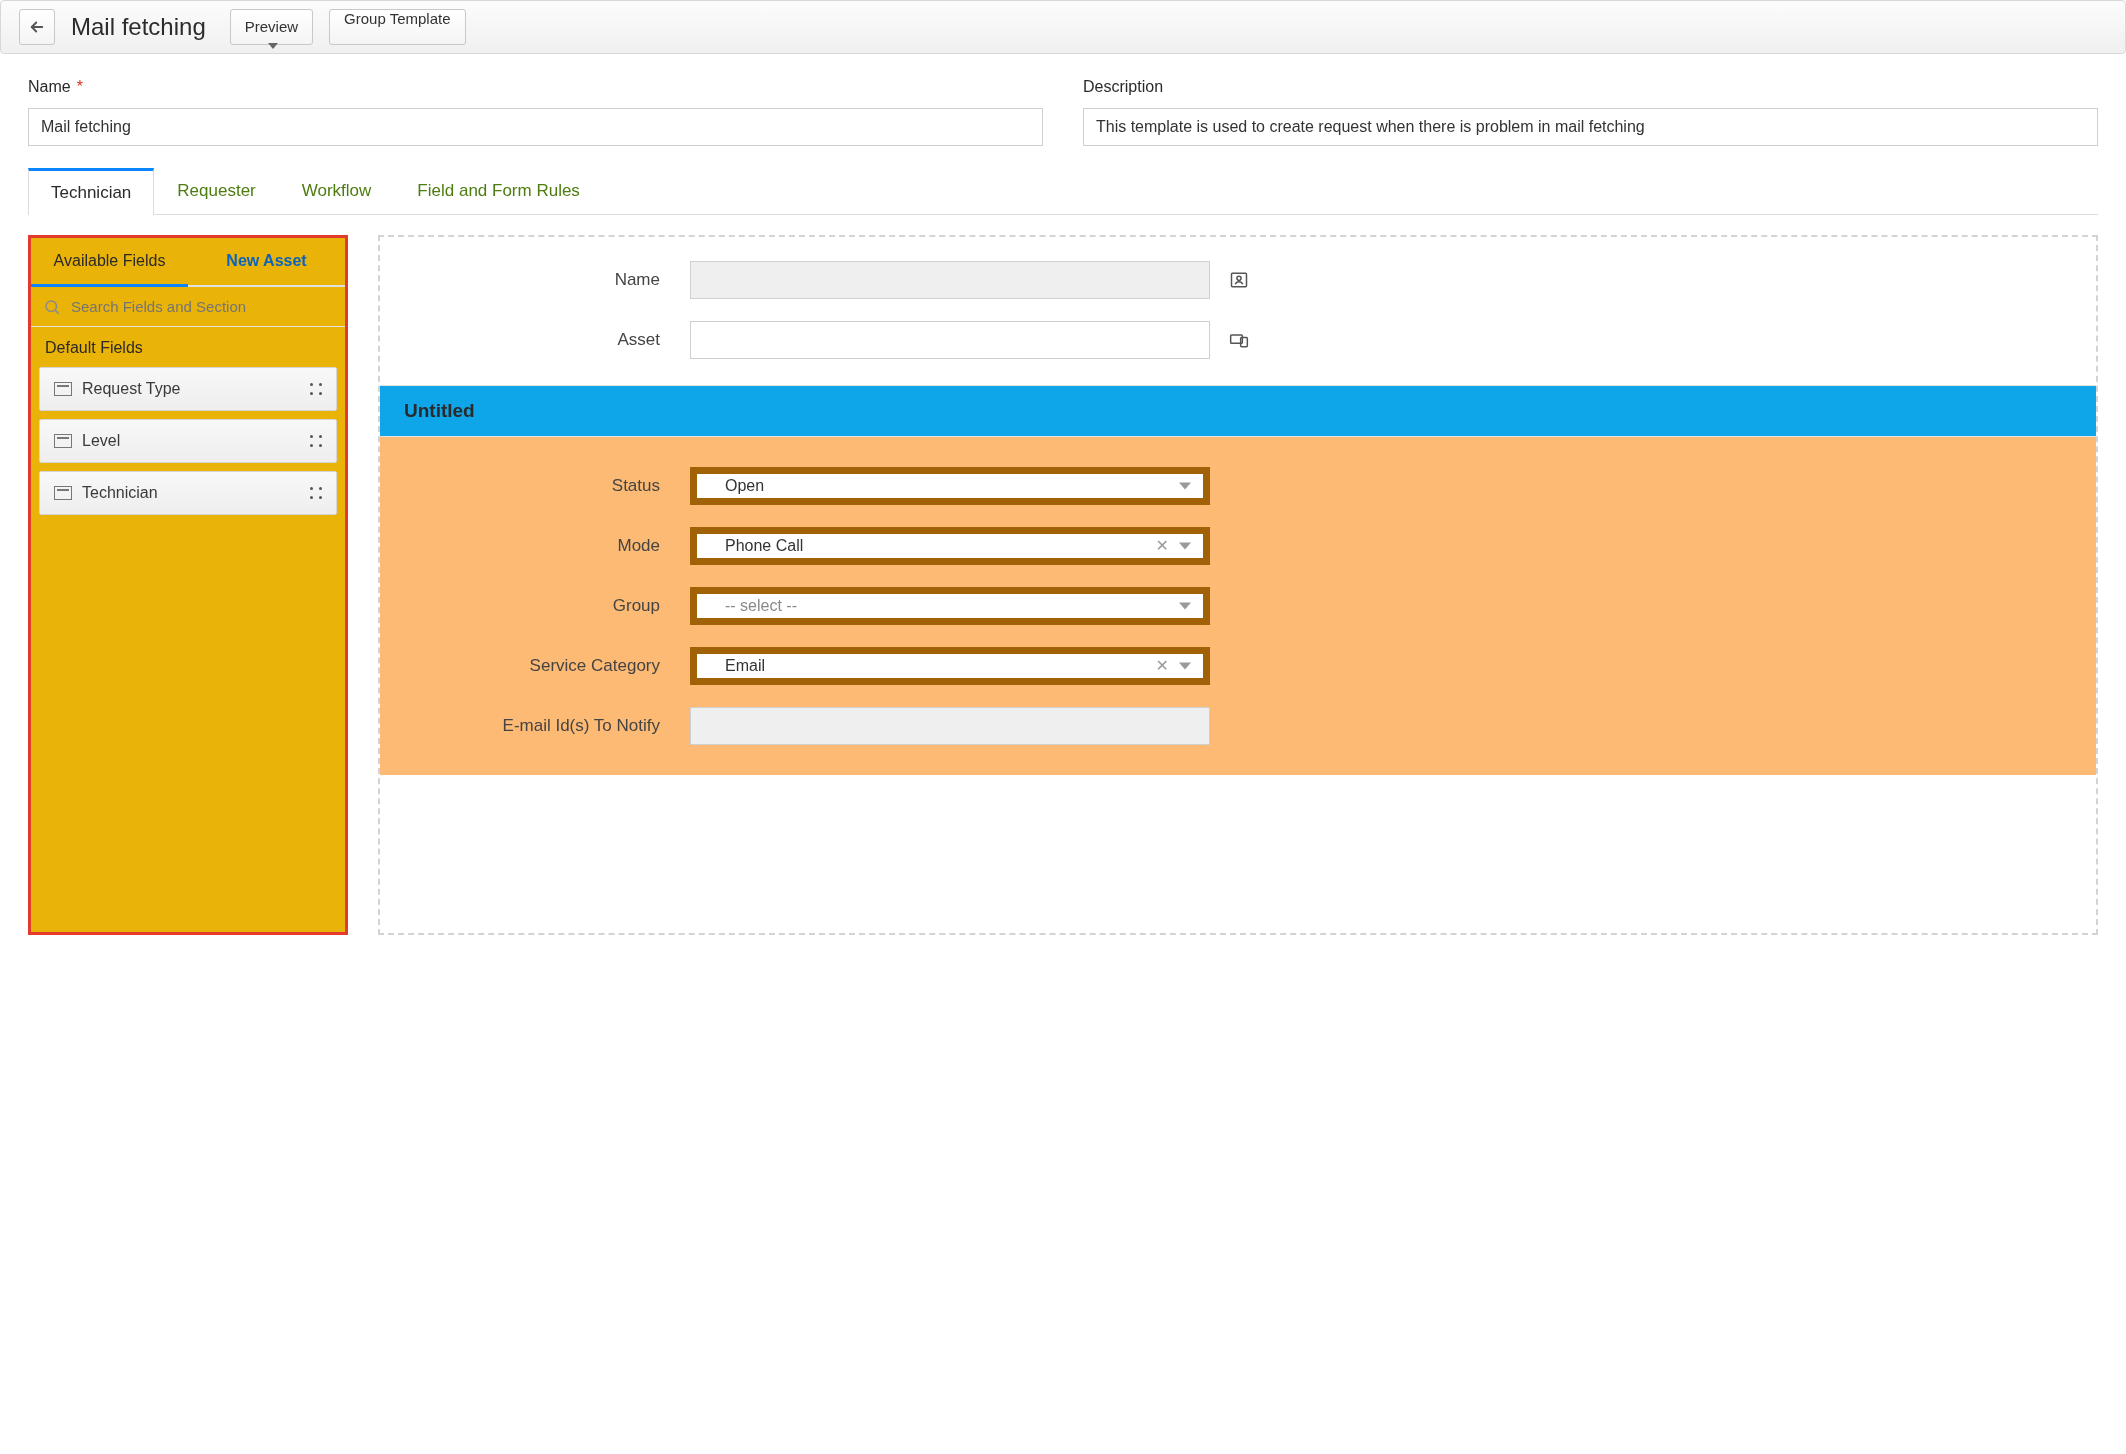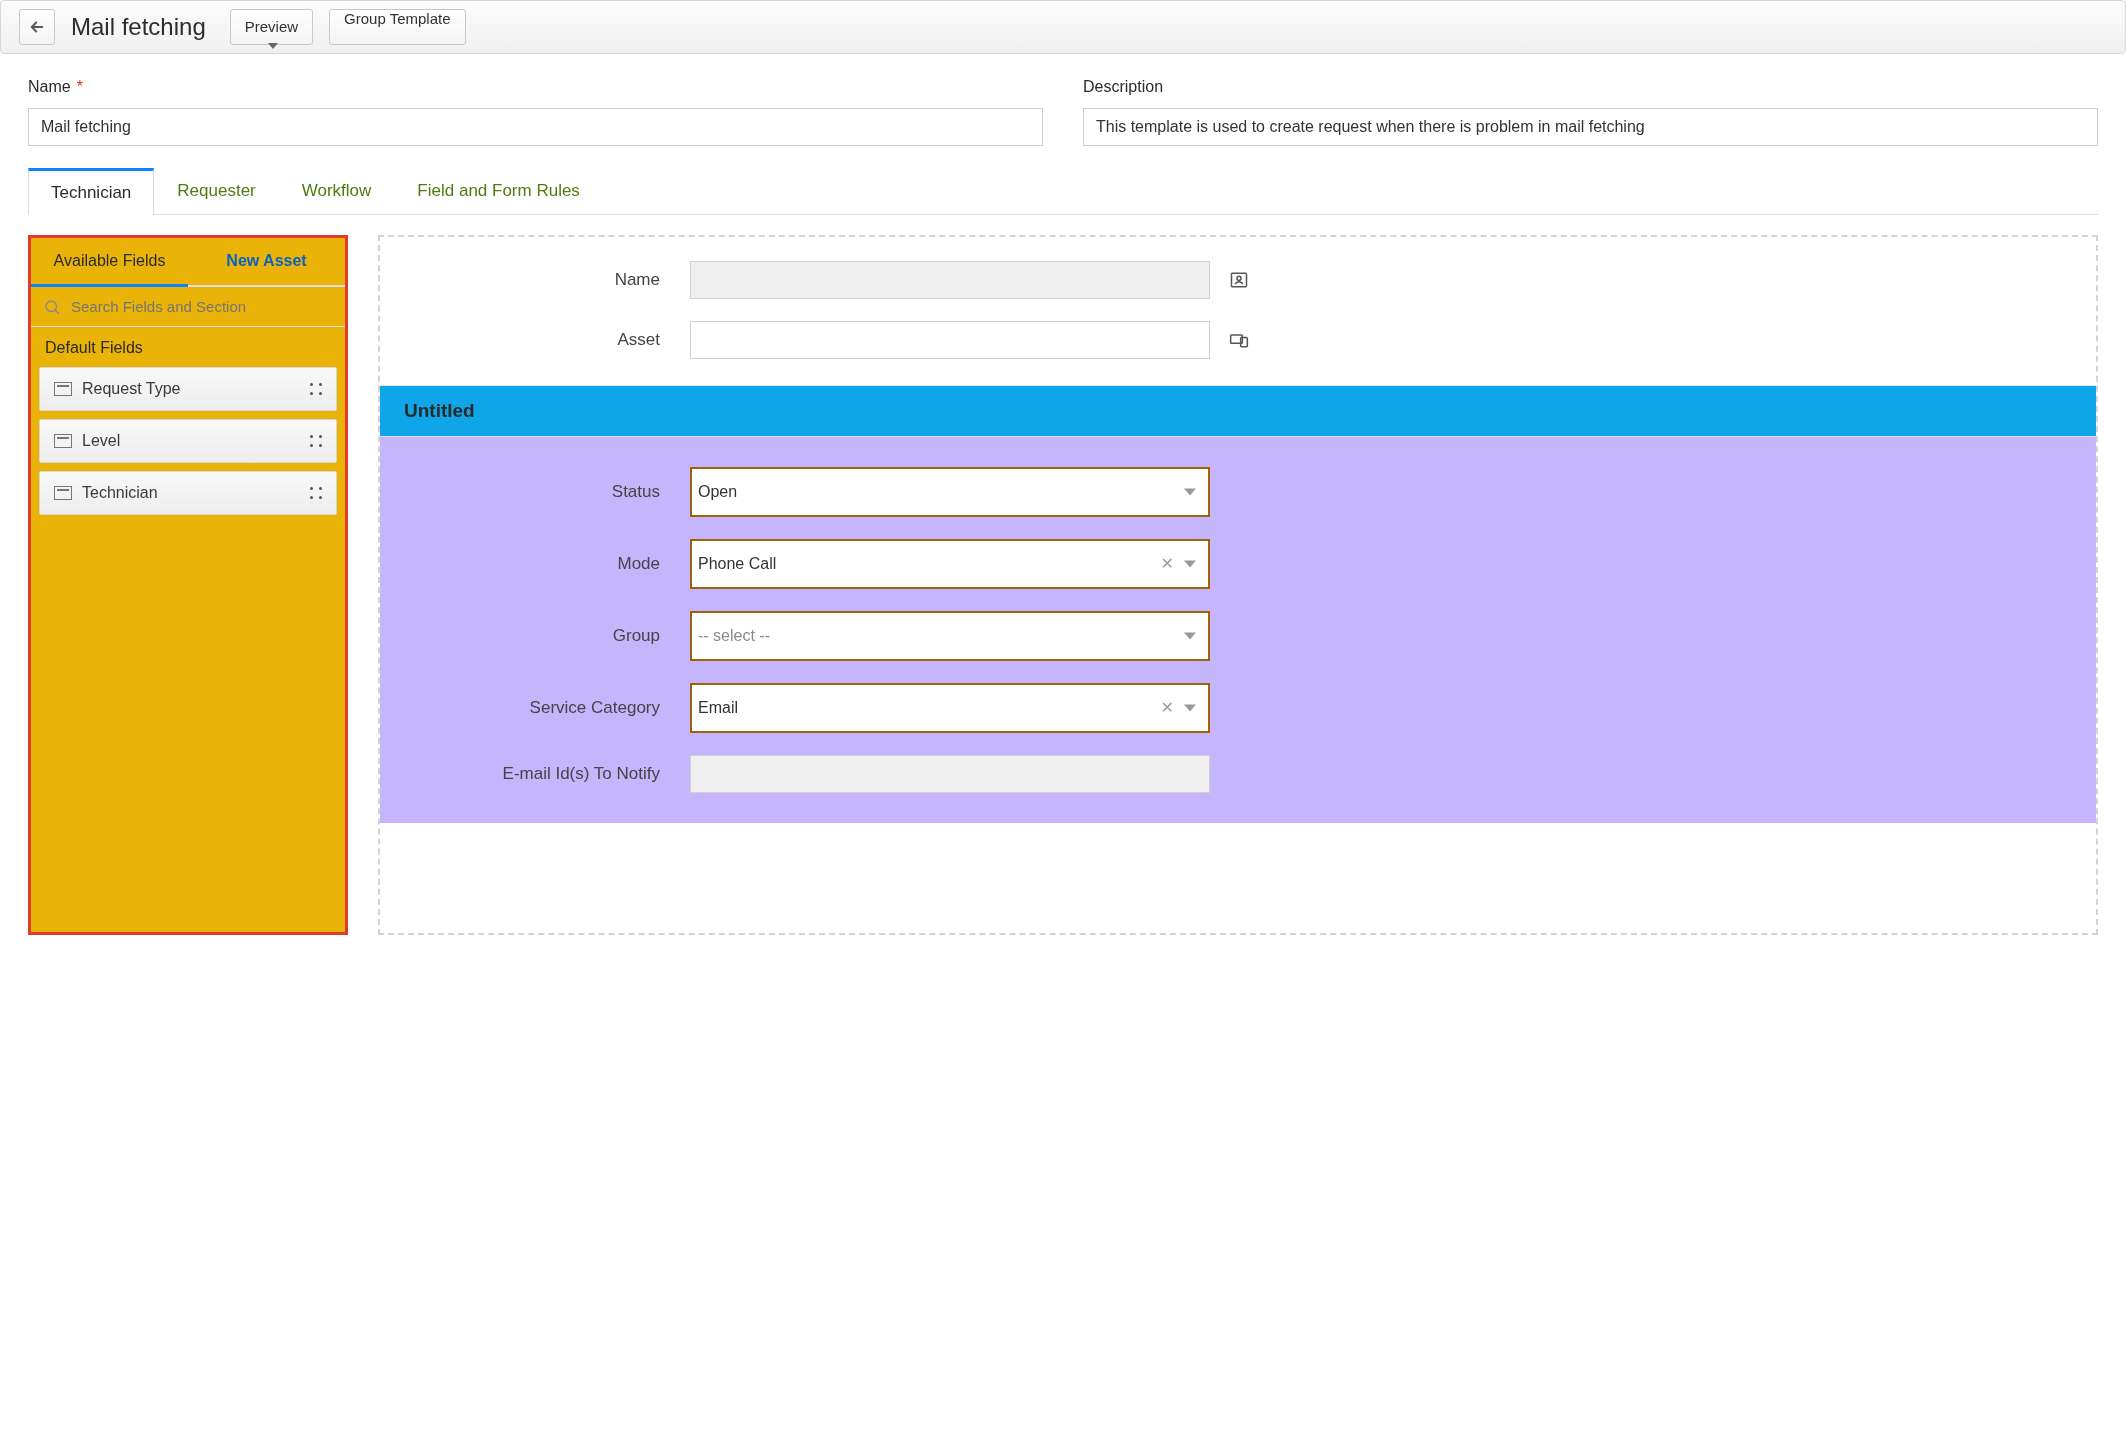--- a/index.html
+++ b/index.html
@@ -129,39 +129,39 @@
     background: #fff;
   }
   .top-fields { padding: 12px 30px 26px; background: #fff; }
   .section-title {
     font-size: 19px; font-weight: 600; color: #2a2a2a;
     padding: 14px 24px 14px;
     border-top: 1px solid #e4e4e4;
     border-bottom: 1px solid #e4e4e4;
     background: #0ea5e9;
   }
-  .grey-block { background: #c4b5fd; padding: 30px; }
+  .grey-block { background: #fdba74; padding: 30px; }
   .frow {
     display: flex; align-items: center; margin-bottom: 22px;
   }
   .frow:last-child { margin-bottom: 0; }
   .flabel {
     width: 280px; text-align: right; padding-right: 30px;
     font-size: 17px; color: #444;
   }
   .fcontrol { flex: 1; max-width: 520px; position: relative; }
   .faux-input {
     height: 38px; border: 1px solid #cfcfcf; background: #fff; width: 100%;
     padding: 0 12px; font-size: 16px; color: #333;
     display: flex; align-items: center;
   }
   .faux-input.readonly { background: #efefef; }
   .faux-select {
-    height: 50px; border: 2px solid #a16207; background: #fff; width: 100%;
-    padding: 0 40px 0 6px; font-size: 16px; color: #333;
+    height: 38px; border: 7px solid #a16207; background: #fff; width: 100%;
+    padding: 0 40px 0 28px; font-size: 16px; color: #333;
     display: flex; align-items: center; position: relative; cursor: pointer;
   }
   .faux-select .sel-placeholder { color: #8a8a8a; }
   .sel-caret {
     position: absolute; right: 12px; top: 50%; transform: translateY(-50%);
     width: 0; height: 0;
     border-left: 6px solid transparent; border-right: 6px solid transparent;
     border-top: 7px solid #9a9a9a;
   }
   .sel-clear {

